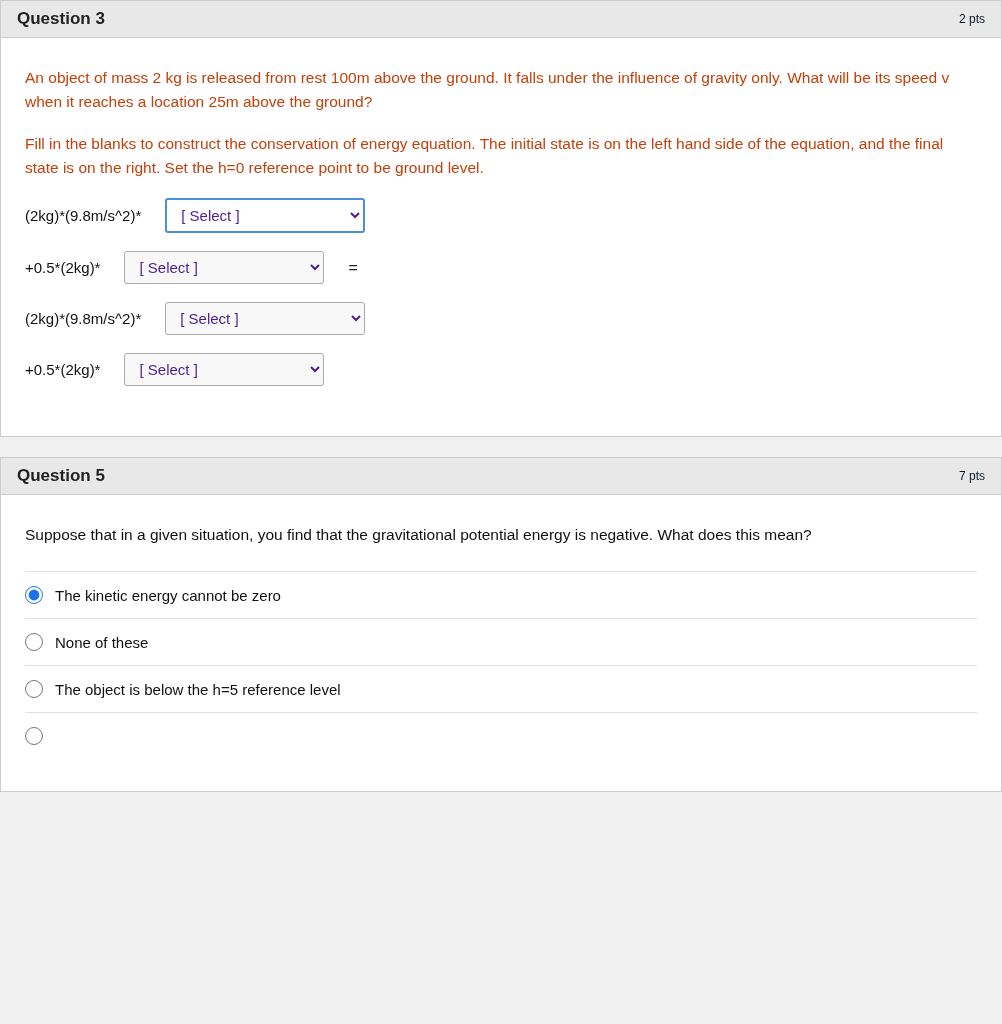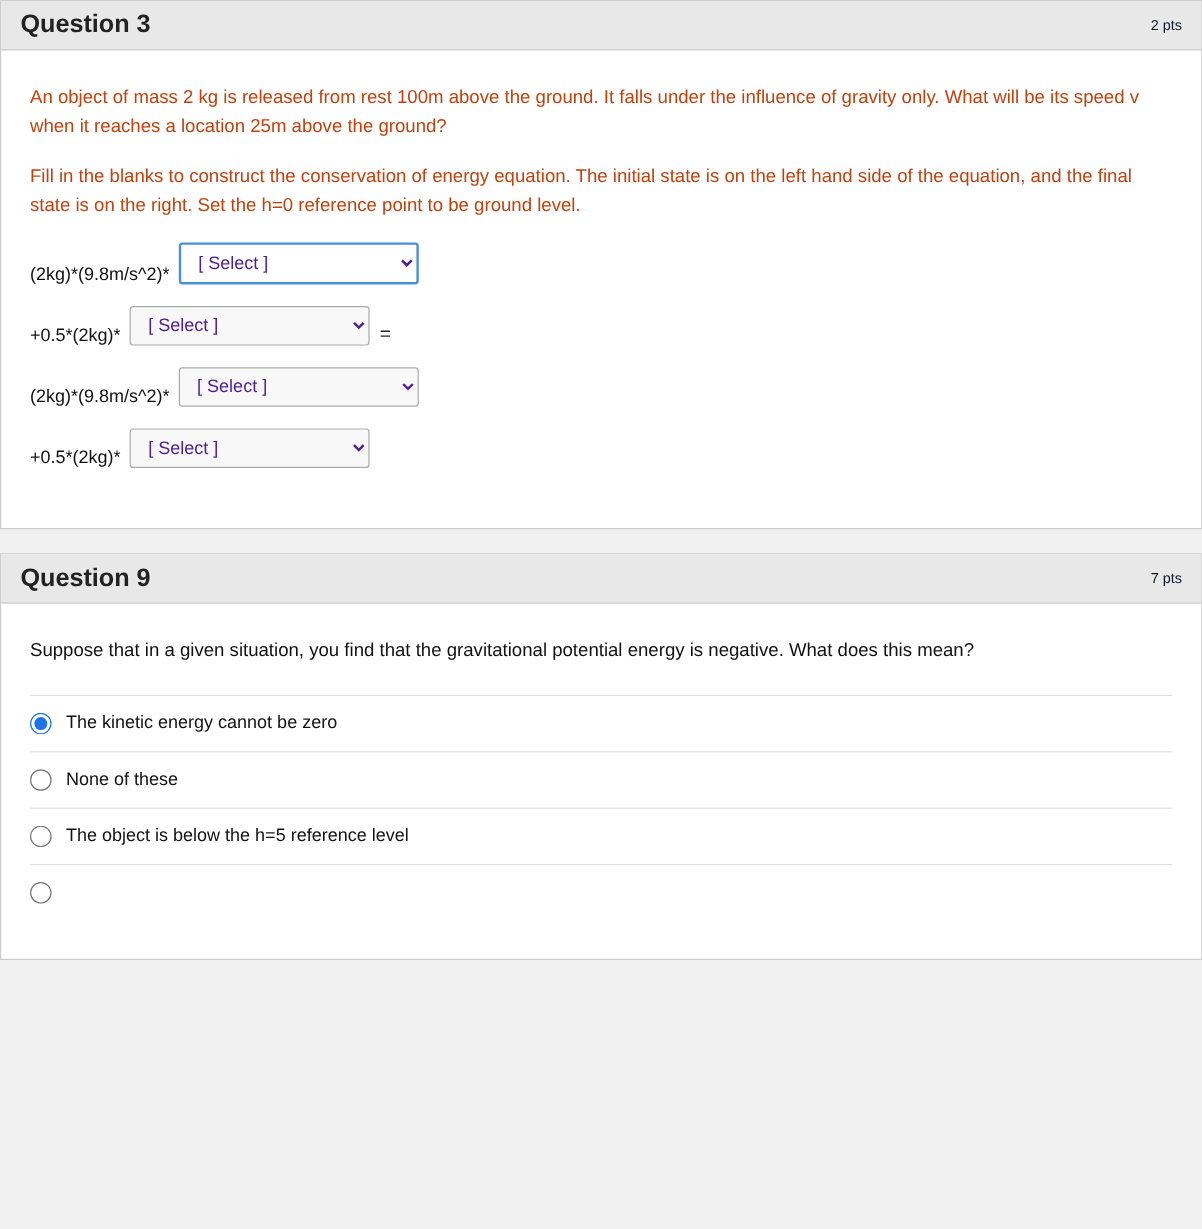--- a/index.html
+++ b/index.html
@@ -20,45 +20,45 @@
       background: #e8e8e8;
       border-bottom: 1px solid #ccc;
       padding: 8px 16px;
       display: flex;
       justify-content: space-between;
       align-items: center;
     }
 
     .question-title {
       font-weight: bold;
-      font-size: 21px;
+      font-size: 17px;
     }
 
     .question-pts {
       font-size: 12px;
       color: #0f172a;
     }
 
     .question-body {
       padding: 28px 24px 32px 24px;
     }
 
     .question-text {
       font-size: 15.5px;
       line-height: 1.55;
       margin-bottom: 18px;
       color: #c2410c;
     }
 
     .equation-row {
       display: flex;
-      align-items: flex-end;
+      align-items: center;
       margin-bottom: 18px;
       flex-wrap: wrap;
-      gap: 8px;
+      gap: 24px;
     }
 
     .equation-label {
       font-size: 15px;
       color: #111;
       white-space: nowrap;
     }
 
     .select-dropdown {
       appearance: auto;
@@ -79,21 +79,21 @@
     }
 
     .equals-sign {
       font-size: 16px;
       color: #222;
     }
 
     
     .radio-option {
       display: flex;
-      align-items: flex-start;
+      align-items: center;
       padding: 14px 0;
       border-bottom: 1px solid #e0e0e0;
       cursor: pointer;
     }
 
     .radio-option:last-child {
       border-bottom: none;
     }
 
     .radio-input {
@@ -175,21 +175,21 @@
         <option>25m</option>
         <option>v^2</option>
         <option>0</option>
       </select>
     </div>
   </div>
 </div>
 
 <div class="question-card">
   <div class="question-header">
-    <span class="question-title">Question 9</span>
+    <span class="question-title">Question 5</span>
     <span class="question-pts">7 pts</span>
   </div>
   <div class="question-body">
     <p class="q4-question-text">Suppose that in a given situation, you find that the gravitational potential energy is negative. What does this mean?</p>
 
     <div class="radio-group">
 
       <label class="radio-option">
         <input type="radio" class="radio-input" name="q4" checked="" style="">
         <span class="radio-label">The kinetic energy cannot be zero</span>

